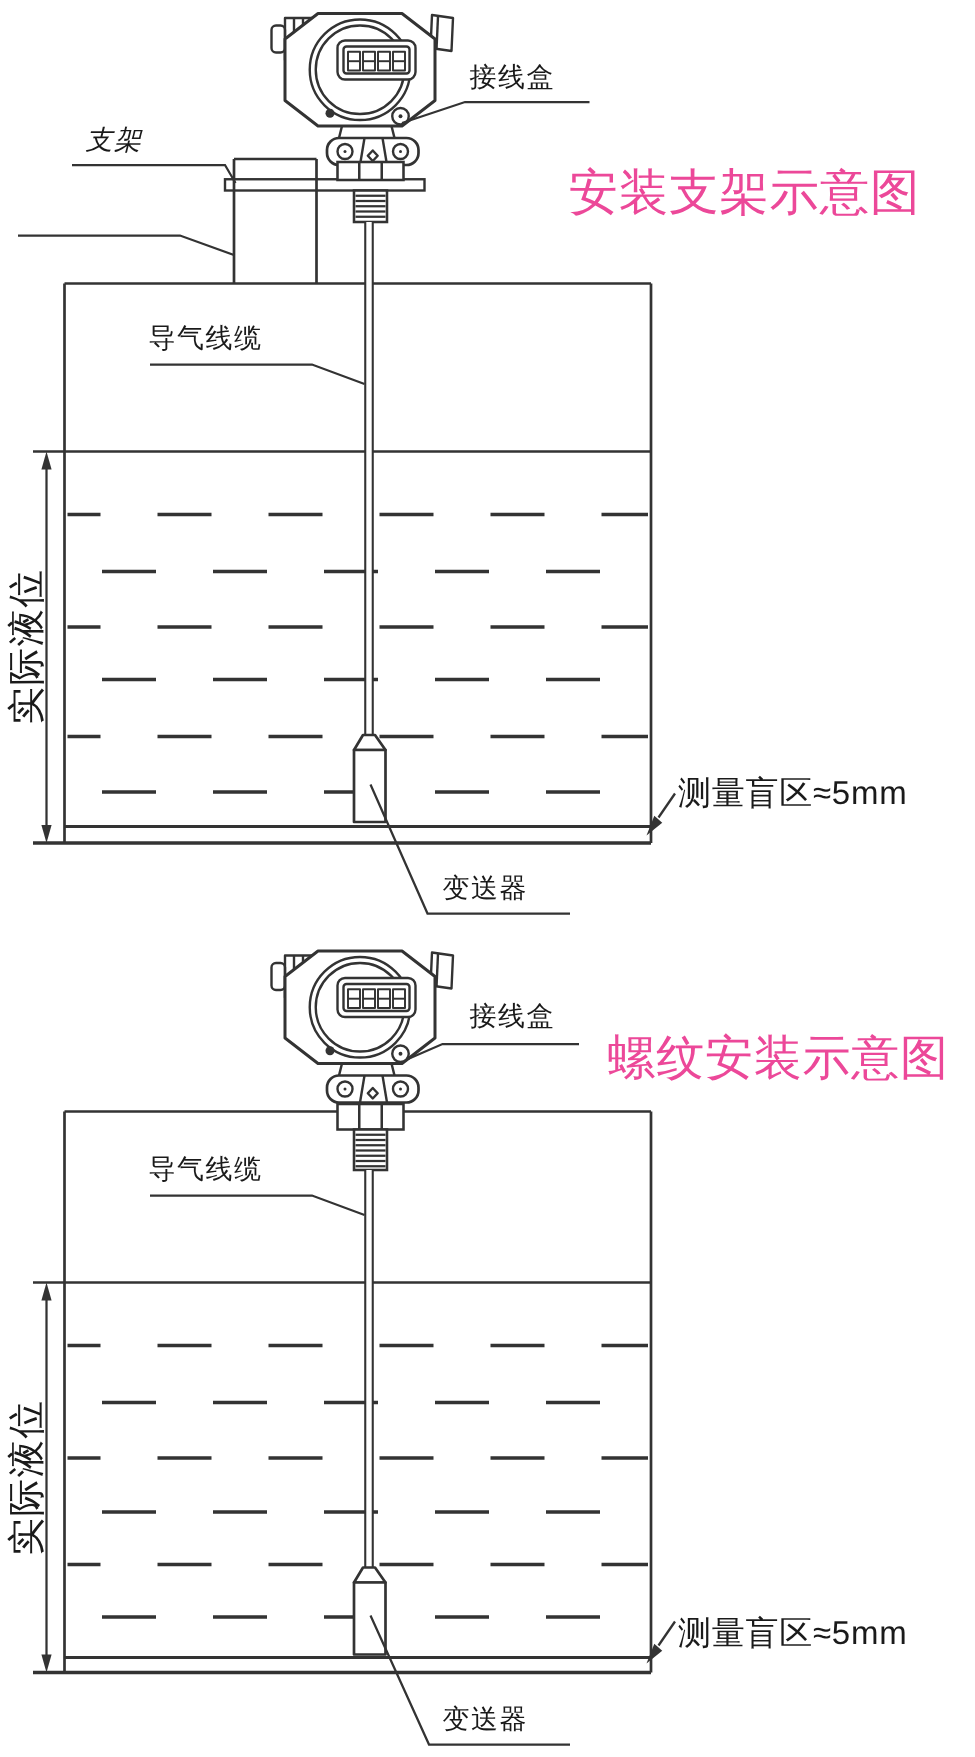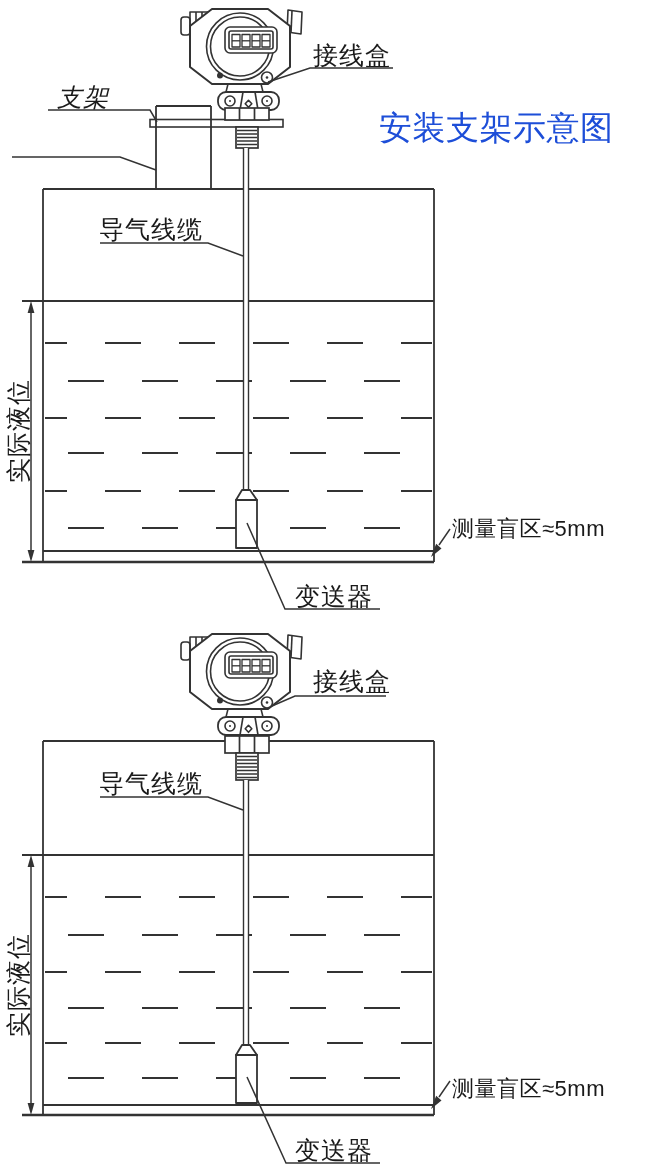--- a/index.html
+++ b/index.html
@@ -2,25 +2,25 @@
 <html><head>
 <meta charset="utf-8">
 <style>
   html,body{margin:0;padding:0;background:#ffffff;}
   .canvas{
     position:relative;width:650px;height:1171px;background:#ffffff;
     font-family:"Liberation Sans","DejaVu Sans",sans-serif;overflow:hidden;
   }
   .canvas svg{position:absolute;left:0;top:0;}
   .lbl{
-    position:absolute;color:#1a1a1a;font-size:25px;line-height:1.05;
+    position:absolute;color:#1a1a1a;font-size:18px;line-height:1.05;
     letter-spacing:1px;white-space:nowrap;
   }
   .title{
-    position:absolute;color:#1d4ed8;font-size:33px;line-height:1.0;
+    position:absolute;color:#ec4899;font-size:33px;line-height:1.0;
     letter-spacing:0.5px;white-space:nowrap;
   }
   .title.t2{font-size:32px;}
   .vlbl{
     position:absolute;color:#1a1a1a;font-size:25px;line-height:1.0;
     letter-spacing:1px;white-space:nowrap;
     transform:rotate(-90deg);transform-origin:0 0;
   }
   .blind{font-size:22px;letter-spacing:0.5px;}
 </style>
@@ -205,18 +205,19 @@
 
 <div class="lbl" style="left:313px;top:42px;">接线盒</div>
 <div class="lbl" style="left:57px;top:84px;font-style:italic;">支架</div>
 <div class="title" style="left:379px;top:111px;">安装支架示意图</div>
 <div class="lbl" style="left:99px;top:216px;">导气线缆</div>
 <div class="vlbl" style="left:6px;top:483px;">实际液位</div>
 <div class="lbl blind" style="left:452px;top:517px;">测量盲区≈5mm</div>
 <div class="lbl" style="left:295px;top:583px;">变送器</div>
 
 <div class="lbl" style="left:313px;top:668px;">接线盒</div>
+<div class="title t2" style="left:405px;top:689px;">螺纹安装示意图</div>
 <div class="lbl" style="left:99px;top:770px;">导气线缆</div>
 <div class="vlbl" style="left:6px;top:1037px;">实际液位</div>
 <div class="lbl blind" style="left:452px;top:1077px;">测量盲区≈5mm</div>
 <div class="lbl" style="left:295px;top:1137px;">变送器</div>
 
 </div>
 
 </body></html>

